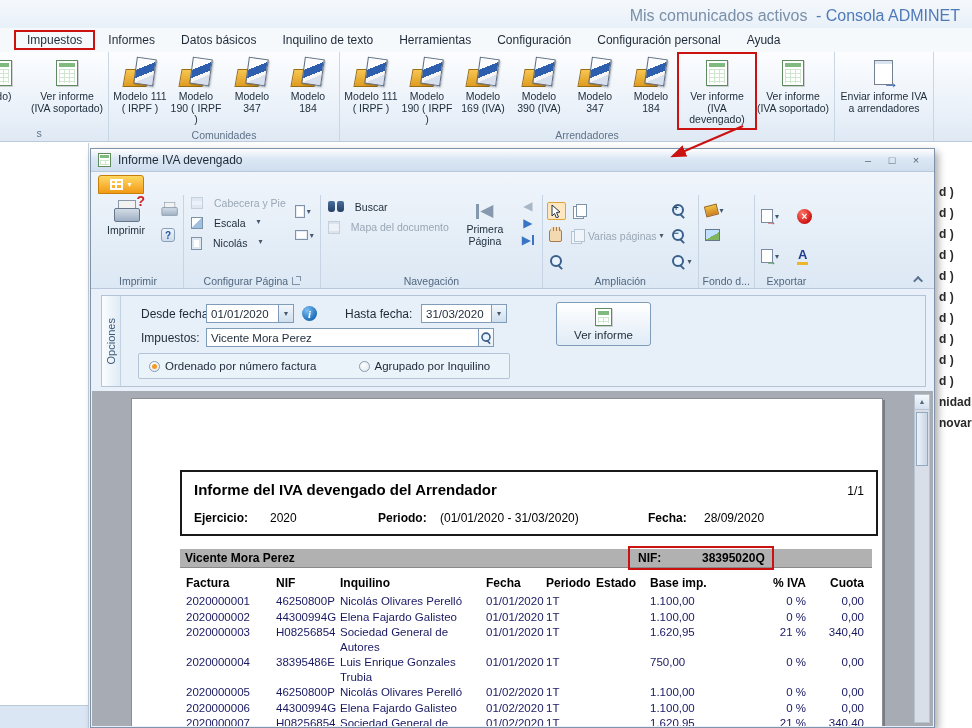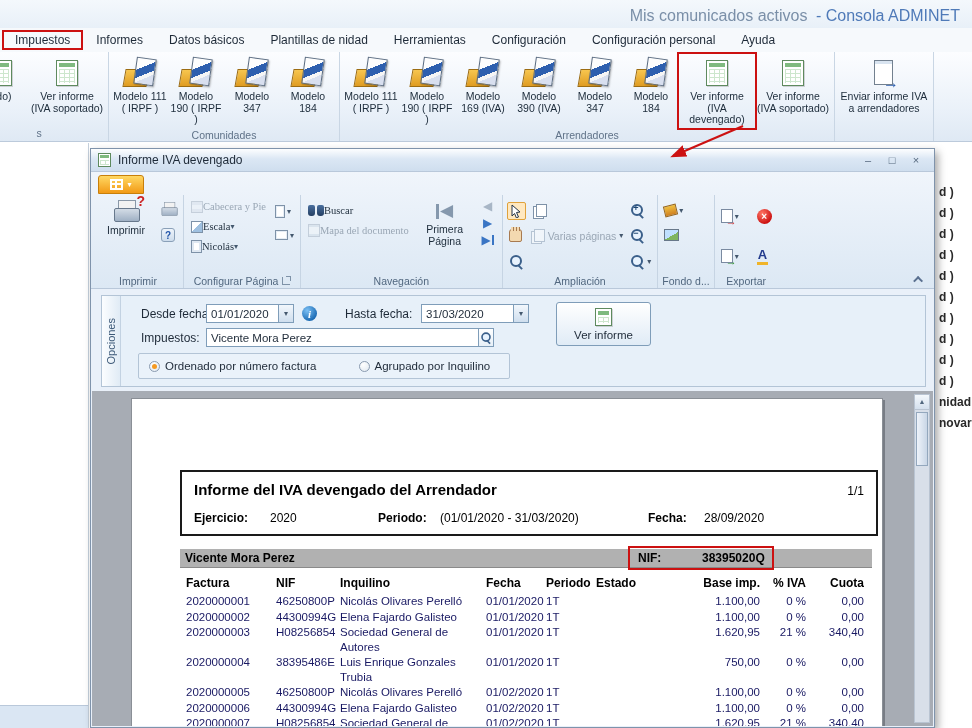--- a/index.html
+++ b/index.html
@@ -7,21 +7,21 @@
   body { font-family:"Liberation Sans", sans-serif; background:#fff; position:relative; }
   .screen { position:absolute; inset:0; width:972px; height:728px; overflow:hidden; }
 
   
   .caption-bar { position:absolute; top:0; left:0; right:0; height:28px;
     background:linear-gradient(#f4f8fc,#e8f0f8); text-align:right; padding:7px 12px 0 0; font-size:16px; }
   .cap-left { color:#7a8fa8; }
   .cap-right { color:#4f7ab8; margin-left:4px; }
 
   .menubar { position:absolute; top:28px; left:0; right:0; height:24px; background:#f6f9fc;
-    display:flex; align-items:center; padding-left:2px; font-size:12px; color:#1e2a38; }
+    display:flex; align-items:center; padding-left:14px; font-size:12px; color:#1e2a38; }
   .menu-item { padding:3px 13px; white-space:nowrap; cursor:default; }
   .menu-item.hl { border:2px solid #cc1111; padding:1px 11px; }
 
   
   .ribbon { position:absolute; top:52px; left:0; right:0; height:90px;
     background:linear-gradient(#fcfdff,#eaf1f9 65%,#dfe9f4); border-bottom:1px solid #bccadb;
     display:flex; overflow:hidden; }
   .rgroup { display:flex; flex-direction:column; border-right:1px solid #c9d6e4; padding:2px 3px 0 3px; }
   .rgroup.partial { margin-left:-30px; }
   .rgroup-items { display:flex; flex:1; align-items:flex-start; }
@@ -97,22 +97,22 @@
   .tg-label { height:15px; text-align:center; font-size:10.5px; color:#51677f;
     display:flex; align-items:center; justify-content:center; gap:4px; }
   .launcher { width:8px; height:8px; border-left:1px solid #7e92a8; border-bottom:1px solid #7e92a8; position:relative; }
   .launcher::after { content:""; position:absolute; right:-1px; top:-1px; width:4px; height:4px;
     border-right:1px solid #7e92a8; border-top:1px solid #7e92a8; }
   .bigbtn { width:58px; display:flex; flex-direction:column; align-items:center; gap:2px;
     font-size:10.5px; line-height:11.5px; text-align:center; color:#1c2b3a; padding-top:3px; }
   .minicol { display:flex; flex-direction:column; gap:6px; padding-top:5px; }
   .minibtn { height:18px; display:inline-flex; align-items:center; gap:2px; padding:0 2px; }
   .minibtn.sel { border:1px solid #e0a23c; background:#ffe8c0; border-radius:2px; }
-  .trow { display:flex; align-items:center; gap:0; font-size:10.5px; height:19px; padding:0 3px;
-    color:#1c2b3a; white-space:nowrap;font-family:Liberation Serif, serif; }
+  .trow { display:flex; align-items:flex-start; gap:11px; font-size:10.5px; height:19px; padding:0 3px;
+    color:#1c2b3a; white-space:nowrap; }
   .trow.disabled, .varias.disabled { color:#9aa7b5; }
   .trow.disabled .ticon, .varias.disabled .ic-pages { opacity:.45; }
   .dd { font-size:8px; color:#44586e; }
 
   
   .ic-print { width:24px; height:18px; position:relative; margin-top:5px; display:inline-block; }
   .ic-print::before { content:""; position:absolute; left:4px; top:-5px; width:16px; height:8px;
     background:#f2f2f2; border:1px solid #8a98a8; }
   .ic-print::after { content:""; position:absolute; left:0; top:3px; width:24px; height:12px;
     background:linear-gradient(#d3dce6,#9fb0c4); border:1px solid #67788c; border-radius:2px; }
@@ -210,21 +210,21 @@
   .rep-bar { position:absolute; left:48px; top:150px; width:692px; height:19px; background:#b1b1b1;
     border-bottom:1px solid #8a8a8a; font-weight:bold; font-size:12px; color:#000; padding:2px 0 0 5px; }
   .rep-bar .nif-l { position:absolute; left:458px; top:2px; }
   .rep-bar .nif-v { position:absolute; left:522px; top:2px; }
   .nif-annot { position:absolute; left:448px; top:-3px; width:146px; height:24px;
     border:2px solid #cc1111; pointer-events:none; }
   .rep-table { position:absolute; left:54px; top:177px; width:680px; border-collapse:collapse;
     table-layout:fixed; font-size:11.5px; }
   .rep-table th { font-size:12px; font-weight:bold; color:#000; text-align:left; padding:0 2px 4px 0; }
   .rep-table td { color:#191963; vertical-align:top; padding:0 2px 1px 0; line-height:14.5px; }
-  .rep-table .c6 { text-align:right; } .rep-table .c8 { text-align:right; } .rep-table .c7 { text-align:right; }
+  .rep-table .c6 { } .rep-table .c8 { text-align:right; } .rep-table .c7 { text-align:right; }
   col.c0 { width:90px; } col.c1 { width:64px; } col.c2 { width:146px; } col.c3 { width:60px; }
   col.c4 { width:50px; } col.c5 { width:54px; } col.c6 { width:112px; } col.c7 { width:46px; } col.c8 { width:58px; }
 
   
   .vscroll { position:absolute; top:3px; right:3px; bottom:3px; width:16px; background:#d8dfe9; border:1px solid #b9c4d2; }
   .vs-up { height:15px; background:linear-gradient(#f4f8fc,#d4e0ee); border-bottom:1px solid #b9c4d2;
     text-align:center; font-size:7px; color:#51677f; line-height:14px; }
   .vs-thumb { position:absolute; top:17px; left:1px; right:1px; height:54px;
     background:linear-gradient(90deg,#eef3fa,#c9d6e6); border:1px solid #93a7bd; }
 </style>
@@ -235,21 +235,21 @@
 
   <div class="caption-bar">
     <span class="cap-left">Mis comunicados activos</span>
     <span class="cap-right">- Consola ADMINET</span>
   </div>
 
   <nav class="menubar" id="menubar">
       <span class="menu-item hl">Impuestos</span>
       <span class="menu-item">Informes</span>
       <span class="menu-item">Datos básicos</span>
-      <span class="menu-item">Plantillas de nidad</span>
+      <span class="menu-item">Inquilino de texto</span>
       <span class="menu-item">Herramientas</span>
       <span class="menu-item">Configuración</span>
       <span class="menu-item">Configuración personal</span>
       <span class="menu-item">Ayuda</span>
     </nav>
   <div class="ribbon" id="ribbon">
       <div class="rgroup partial">
         <div class="rgroup-items">
           <div class="ritem">
             <span class="ric">
@@ -571,21 +571,21 @@
       <div class="opt-body">
         <span class="flabel" style="left:20px; top:11px;">Desde fecha:</span>
         <div class="combo" style="left:85px; top:8px; width:88px;">
           <span class="val">01/01/2020</span>
           <span class="cbtn">
               <span class="dd">▾</span>
             </span>
         </div>
         <span class="ic-info" style="left:181px; top:10px;">i</span>
         <span class="flabel" style="left:224px; top:11px;">Hasta fecha:</span>
-        <div class="combo" style="left:300px; top:8px; width:108px;">
+        <div class="combo" style="left:300px; top:8px; width:86px;">
           <span class="val">31/03/2020</span>
           <span class="cbtn">
               <span class="dd">▾</span>
             </span>
         </div>
 
         <span class="flabel" style="left:20px; top:35px;">Impuestos:</span>
         <div class="combo" style="left:85px; top:32px; width:288px;">
           <span class="val">Vicente Mora Perez</span>
           <span class="cbtn" style="background:linear-gradient(#fff,#e7f0f8);">

